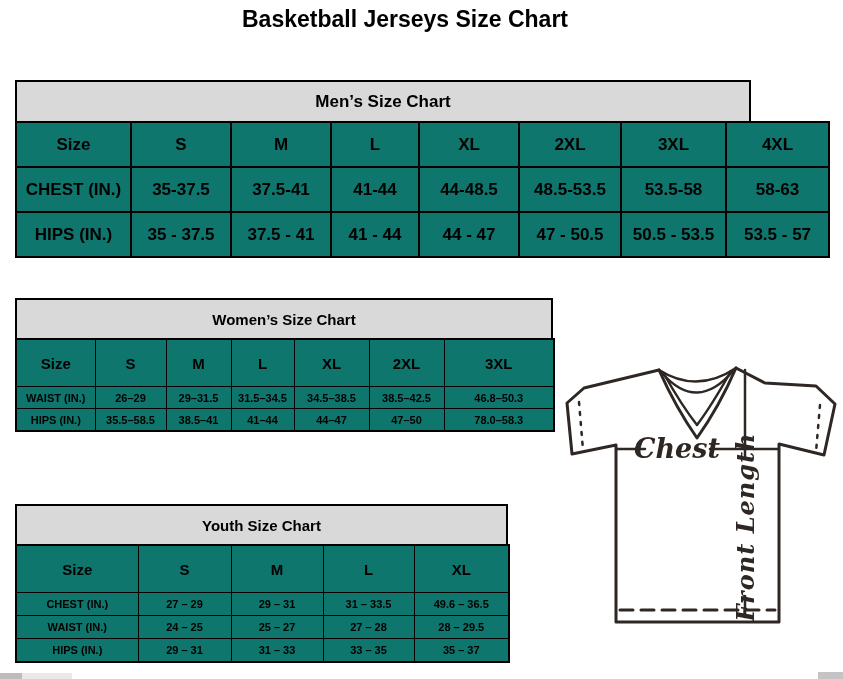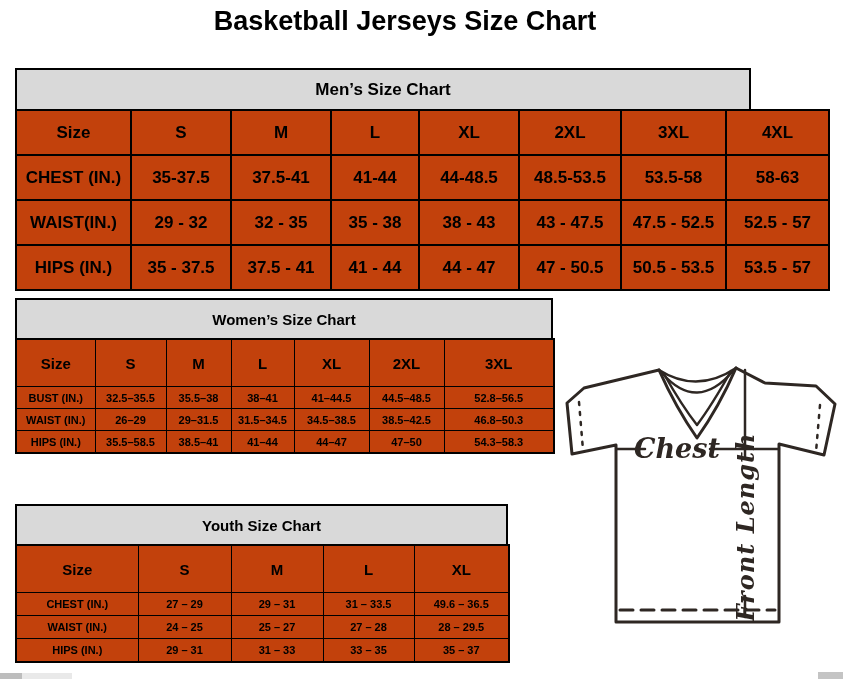--- a/index.html
+++ b/index.html
@@ -2,35 +2,35 @@
 <html><head>
 <meta charset="utf-8">
 <style>
   html,body { margin:0; padding:0; background:#ffffff; }
   .canvas {
     position:relative; width:843px; height:679px; background:#ffffff;
     font-family:"Liberation Sans", sans-serif; color:#000; overflow:hidden;
   }
   .page-title {
     position:absolute; left:0; top:6px; width:810px;
-    text-align:center; font-size:27px; font-weight:bold;
+    text-align:center; font-size:23px; font-weight:bold;
   }
   .chart-block { position:absolute; }
   .band {
     box-sizing:border-box; border:2px solid #000; border-bottom:none;
     background:#d9d9d9; display:flex; align-items:center; justify-content:center;
     font-weight:bold;
   }
-  table { border-collapse:collapse; table-layout:fixed; width:100%; background:#c2410c; }
+  table { border-collapse:collapse; table-layout:fixed; width:100%; background:#0f766e; }
   th, td {
     border:1px solid #000; text-align:center; vertical-align:middle;
     font-weight:bold; padding:0; overflow:hidden; white-space:nowrap;
   }
   
-  .men-block  { left:15px; top:68px;  width:736px; }
+  .men-block  { left:15px; top:80px;  width:736px; }
   .men-block .band { height:41px; font-size:17px; }
   .men-block th, .men-block td { border-width:2px; font-size:17px; }
   .men-block th { height:43px; }
   .men-block td { height:43px; }
   
   .women-block { left:15px; top:298px; width:538px; }
   .women-block .band { height:40px; font-size:15px; }
   .women-block th, .women-block td { border-width:1px; }
   .women-block table { border:2px solid #000; }
   .women-block th { height:46px; font-size:15px; }
@@ -92,30 +92,20 @@
             <td class="rowlabel">CHEST (IN.)</td>
             <td class="val">35-37.5</td>
             <td class="val">37.5-41</td>
             <td class="val">41-44</td>
             <td class="val">44-48.5</td>
             <td class="val">48.5-53.5</td>
             <td class="val">53.5-58</td>
             <td class="val">58-63</td>
           </tr>
           <tr>
-            <td class="rowlabel">WAIST(IN.)</td>
-            <td class="val">29 - 32</td>
-            <td class="val">32 - 35</td>
-            <td class="val">35 - 38</td>
-            <td class="val">38 - 43</td>
-            <td class="val">43 - 47.5</td>
-            <td class="val">47.5 - 52.5</td>
-            <td class="val">52.5 - 57</td>
-          </tr>
-          <tr>
             <td class="rowlabel">HIPS (IN.)</td>
             <td class="val">35 - 37.5</td>
             <td class="val">37.5 - 41</td>
             <td class="val">41 - 44</td>
             <td class="val">44 - 47</td>
             <td class="val">47 - 50.5</td>
             <td class="val">50.5 - 53.5</td>
             <td class="val">53.5 - 57</td>
           </tr>
         </tbody>
@@ -140,45 +130,36 @@
             <th>S</th>
             <th>M</th>
             <th>L</th>
             <th>XL</th>
             <th>2XL</th>
             <th>3XL</th>
           </tr>
         </thead>
         <tbody>
           <tr>
-            <td class="rowlabel">BUST (IN.)</td>
-            <td class="val">32.5–35.5</td>
-            <td class="val">35.5–38</td>
-            <td class="val">38–41</td>
-            <td class="val">41–44.5</td>
-            <td class="val">44.5–48.5</td>
-            <td class="val">52.8–56.5</td>
-          </tr>
-          <tr>
             <td class="rowlabel">WAIST (IN.)</td>
             <td class="val">26–29</td>
             <td class="val">29–31.5</td>
             <td class="val">31.5–34.5</td>
             <td class="val">34.5–38.5</td>
             <td class="val">38.5–42.5</td>
             <td class="val">46.8–50.3</td>
           </tr>
           <tr>
             <td class="rowlabel">HIPS (IN.)</td>
             <td class="val">35.5–58.5</td>
             <td class="val">38.5–41</td>
             <td class="val">41–44</td>
             <td class="val">44–47</td>
             <td class="val">47–50</td>
-            <td class="val">54.3–58.3</td>
+            <td class="val">78.0–58.3</td>
           </tr>
         </tbody>
       </table>
   </div>
 
   <div class="chart-block youth-block">
     <div class="band">Youth Size Chart</div>
     <table>
         <colgroup>
           <col style="width: 122px;">

